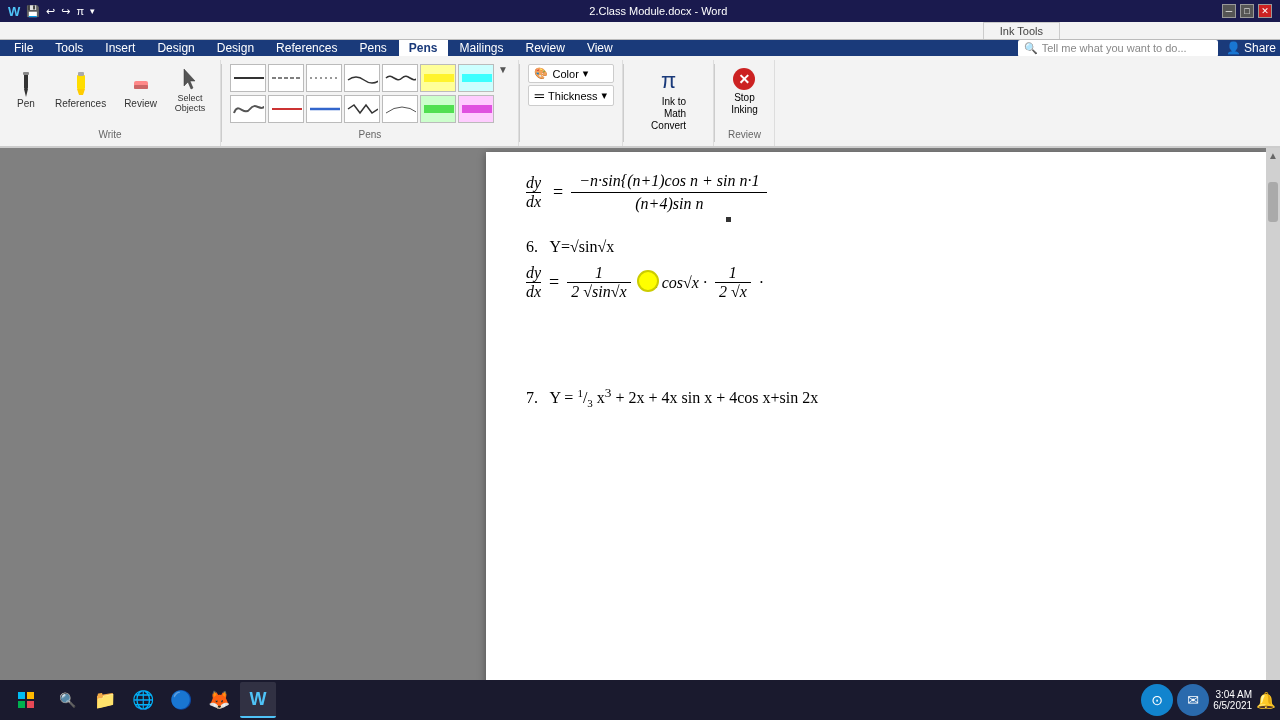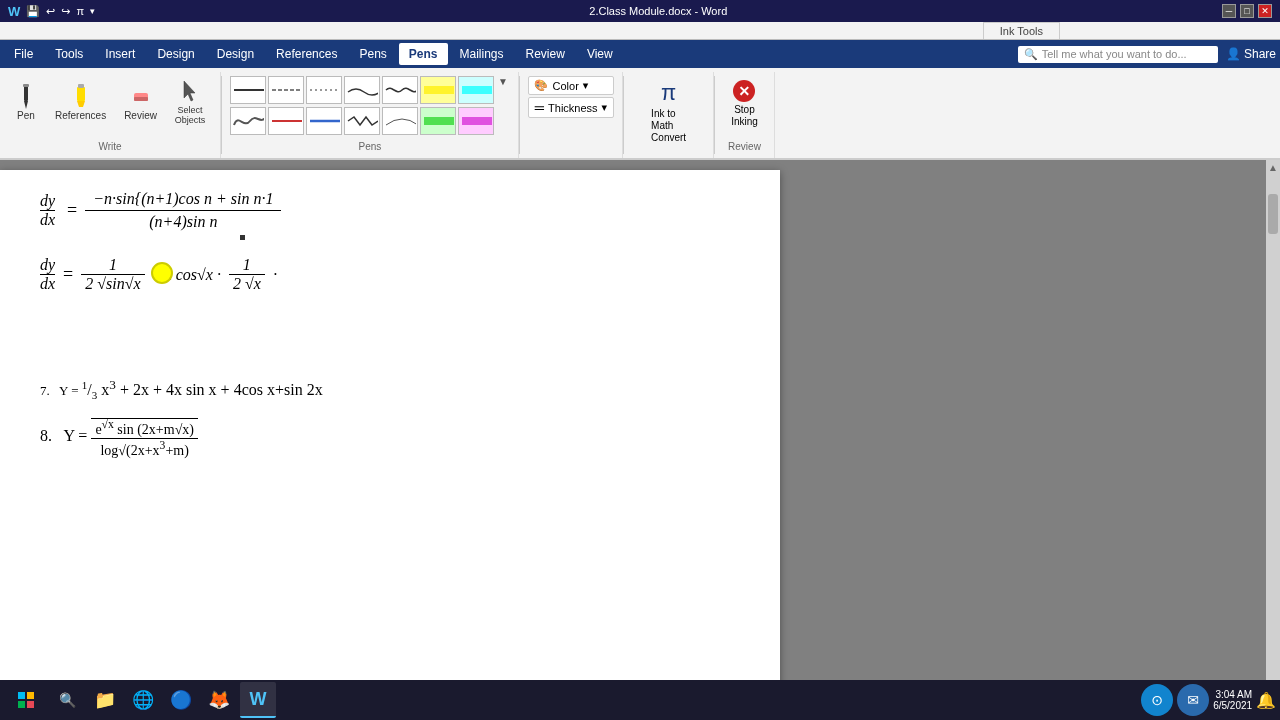--- a/index.html
+++ b/index.html
@@ -15,21 +15,21 @@
       padding: 0 8px;
       color: white;
     }
     .title-bar-left { display: flex; align-items: center; gap: 6px; }
     .title-bar-title { font-size: 11px; flex: 1; text-align: center; }
     .title-bar-controls { display: flex; gap: 4px; }
     .title-bar-btn { width: 14px; height: 14px; background: #555; border: 1px solid #999; cursor: pointer; display: flex; align-items: center; justify-content: center; font-size: 9px; color: white; }
 
     
     .menu-bar {
-      height: 28px;
+      height: 16px;
       background: #1a3a7a;
       display: flex;
       align-items: center;
       padding: 0 4px;
       gap: 2px;
     }
     .menu-item {
       padding: 4px 10px;
       color: white;
       font-size: 12px;
@@ -109,23 +109,23 @@
     .page-wrapper {
       display: flex;
       background: #808080;
       height: calc(720px - 22px - 28px - 92px - 22px);
       overflow: hidden;
       position: relative;
     }
     .page-content {
       flex: 1;
       display: flex;
-      justify-content: flex-start;
+      justify-content: flex-end;
       overflow: hidden;
-      padding: 10px 0;
+      padding: 4px 0;
     }
     .word-page {
       background: white;
       width: 780px;
       min-height: 100%;
       box-shadow: 0 2px 8px rgba(0,0,0,0.4);
       padding: 20px 40px;
       position: relative;
       font-family: 'Times New Roman', serif;
     }
@@ -409,21 +409,21 @@
         <span>▾</span>
       </div>
     </div>
   </div>
 
   <div class="ribbon-divider"></div>
 
   <div class="ribbon-group convert-group">
     <div class="convert-btn">
       <div style="font-size:22px; color:#1a3a7a;">π</div>
-      <span style="font-size:10px; text-align:left; line-height:1.2;">Ink to<br>Math<br>Convert</span>
+      <span style="font-size:10px; text-align:right; line-height:1.2;">Ink to<br>Math<br>Convert</span>
     </div>
   </div>
 
   <div class="ribbon-divider"></div>
 
   <div class="ribbon-group">
     <div class="stop-btn">
       <div class="stop-icon">✕</div>
       <span style="font-size:10px; text-align:center; line-height:1.2;">Stop<br>Inking</span>
     </div>
@@ -449,20 +449,23 @@
           <div style="display:inline-flex; flex-direction:column; align-items:center; position:relative;">
             <span style="font-size:16px; font-style:italic; padding: 0 8px;">−n·sin{(n+1)cos n + sin n·1</span>
             <div style="border-top:1.5px solid #000; width:100%; margin:2px 0;"></div>
             <span style="font-size:16px; font-style:italic; padding: 0 8px;">(n+4)sin n</span>
           </div>
         </div>
 
         <div style="margin-left:200px; margin-bottom:4px; width:5px; height:5px; background:#333; border-radius:50;"></div>
       </div>
 
+      <div style="margin-bottom:8px;">
+        <span style="font-size:16px; font-family:'Times New Roman',serif;">6.&nbsp;&nbsp; Y=√sin√x</span>
+      </div>
 
       <div style="display:flex; align-items:center; gap:8px; margin-bottom:24px; position:relative;">
         <div style="display:inline-flex; flex-direction:column; align-items:center;">
           <span style="font-size:16px; font-style:italic;">dy</span>
           <div style="border-top:1px solid #000; width:100%;"></div>
           <span style="font-size:16px; font-style:italic;">dx</span>
         </div>
         <span style="font-size:18px;">=</span>
 
         <div style="display:inline-flex; flex-direction:column; align-items:center;">
@@ -482,38 +485,27 @@
           <span style="font-size:16px; font-style:italic; padding:0 4px;">1</span>
           <div style="border-top:1px solid #000; width:100%;"></div>
           <span style="font-size:16px; font-style:italic; padding:0 4px;">2 √x</span>
         </div>
         <span style="font-size:16px;">·</span>
       </div>
 
       <div style="height:60px;"></div>
 
       <div style="margin-bottom:16px;">
-        <span style="font-size:13px; font-family:'Times New Roman',serif;">7.&nbsp;&nbsp; Y = </span>
+        <span style="font-size:16px; font-family:'Times New Roman',serif;">7.&nbsp;&nbsp; Y = </span>
         <span style="font-size:16px; font-family:'Times New Roman',serif;">
           <sup style="font-size:11px;">1</sup>/<sub style="font-size:11px;">3</sub>
           x<sup>3</sup> + 2x + 4x sin x + 4cos x+sin 2x
         </span>
       </div>
 
-      <div style="margin-bottom:8px;">
-        <span style="font-size:16px; font-family:'Times New Roman',serif;">8.&nbsp;&nbsp; Y = </span>
-        <div style="display:inline-flex; flex-direction:column; align-items:center; vertical-align:middle;">
-
-          <div style="border-top:1.5px solid #000; padding:0 4px;">
-            <span style="font-size:14px; font-family:'Times New Roman',serif;">e<sup>√x</sup> sin (2x+m√x)</span>
-          </div>
-          <div style="border-top:1px solid #000; width:100%;"></div>
-          <span style="font-size:14px; font-family:'Times New Roman',serif; padding:0 4px;">log√(2x+x<sup>3</sup>+m)</span>
-        </div>
-      </div>
 
     </div>
   </div>
 
   <div class="scrollbar-right">
     <div style="width:14px; height:14px; display:flex; align-items:center; justify-content:center; color:#666; font-size:10px; cursor:pointer;">▲</div>
     <div class="scroll-thumb"></div>
     <div style="margin-top:auto; width:14px; height:14px; display:flex; align-items:center; justify-content:center; color:#666; font-size:10px; cursor:pointer;">▼</div>
   </div>
 </div>

